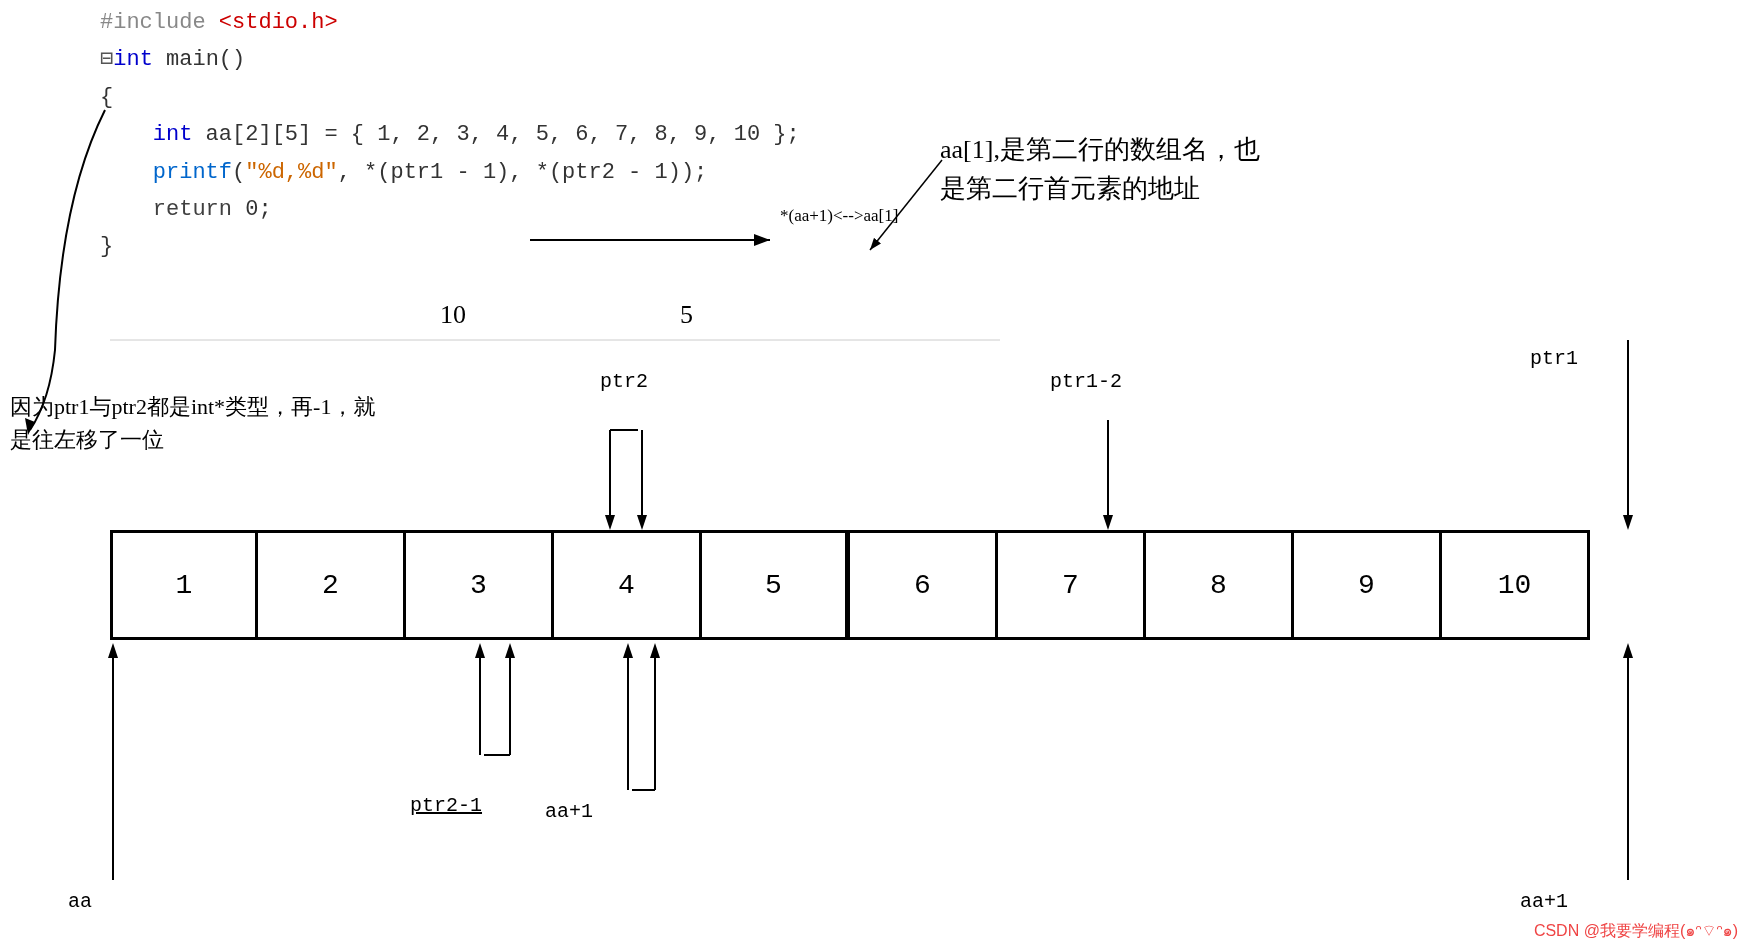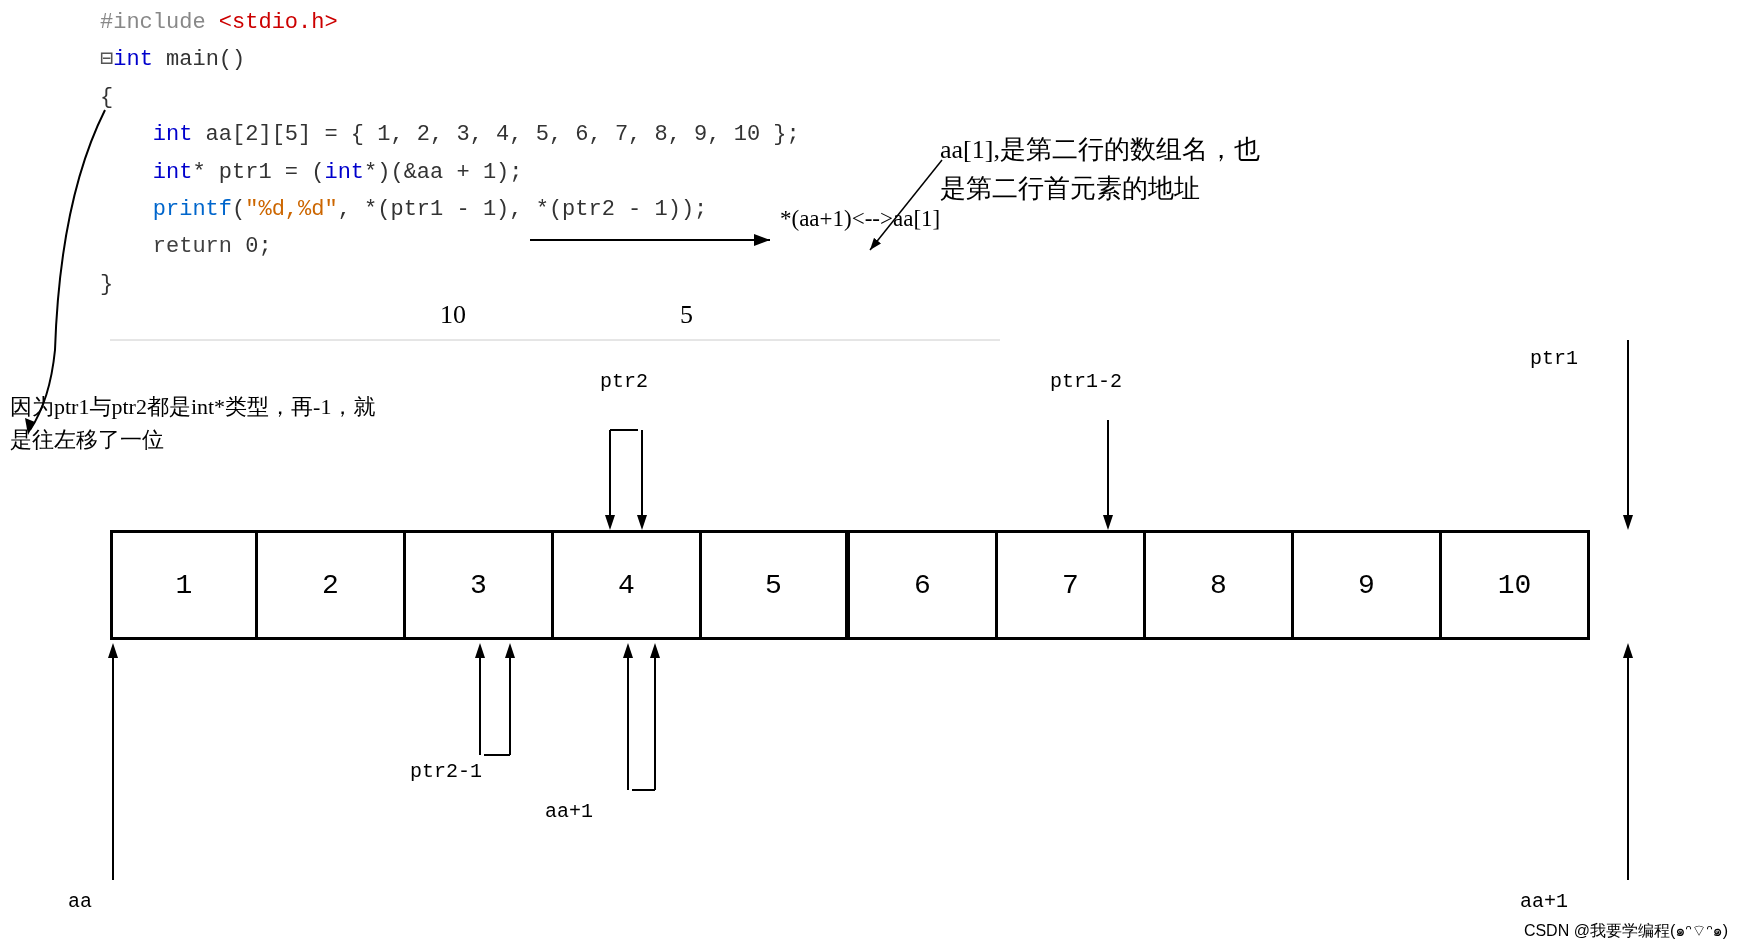--- a/index.html
+++ b/index.html
@@ -94,45 +94,44 @@
       position: absolute;
       font-family: 'Courier New', monospace;
       font-size: 20px;
       color: #000;
       text-align: center;
     }
 
     .watermark {
       position: absolute;
       bottom: 5px;
-      right: 10px;
+      right: 0;
       font-size: 16px;
-      color: #000000;
+      color: #ef4444;
       font-family: Arial, sans-serif;
     }
   </style>
 </head>
 <body>
 
 <div class="code-section">
   <span class="code-line"><span class="comment">#include </span><span style="color:#cc0000">&lt;stdio.h&gt;</span></span>
   <span class="code-line"><span style="color:#555">⊟</span><span class="kw">int</span> main()</span>
   <span class="code-line">{</span>
   <span class="code-line">    <span class="kw">int</span> aa[2][5] = { 1, 2, 3, 4, 5, 6, 7, 8, 9, 10 };</span>
-  <span class="code-line">    <span class="kw">int</span>* ptr1 = (<span class="kw">int</span>*)(&amp;aa + 1);</span>
   <span class="code-line">    <span class="func">printf</span>(<span class="str">"%d,%d"</span>, *(ptr1 - 1), *(ptr2 - 1));</span>
   <span class="code-line">    <span class="kw2">return</span> 0;</span>
   <span class="code-line">}</span>
 </div>
 
 <div class="annotation" style="top:130px; left:940px; font-size:26px; line-height:1.5;">
   aa[1],是第二行的数组名，也<br>是第二行首元素的地址
 </div>
 
-<div class="annotation" style="top:206px; left:780px; font-size:23px;">
+<div class="annotation" style="top:206px; left:780px; font-size:17px;">
   *(aa+1)&lt;--&gt;aa[1]
 </div>
 
 <div class="annotation" style="top:300px; left:440px; font-size:26px;">
   10
 </div>
 
 <div class="annotation" style="top:300px; left:680px; font-size:26px;">
   5
 </div>
@@ -159,21 +158,21 @@
   <div class="array-cell">3</div>
   <div class="array-cell">4</div>
   <div class="array-cell thick-right">5</div>
   <div class="array-cell">6</div>
   <div class="array-cell">7</div>
   <div class="array-cell">8</div>
   <div class="array-cell">9</div>
   <div class="array-cell">10</div>
 </div>
 
-<div class="label-bottom" style="top:760px; left:410px;">
+<div class="label-bottom" style="top:794px; left:410px;text-decoration:underline;">
   ptr2-1
 </div>
 <div class="label-bottom" style="top:800px; left:545px;">
   aa+1
 </div>
 <div class="label-bottom" style="top:890px; left:68px;">
   aa
 </div>
 <div class="label-bottom" style="top:890px; left:1520px;">
   aa+1

